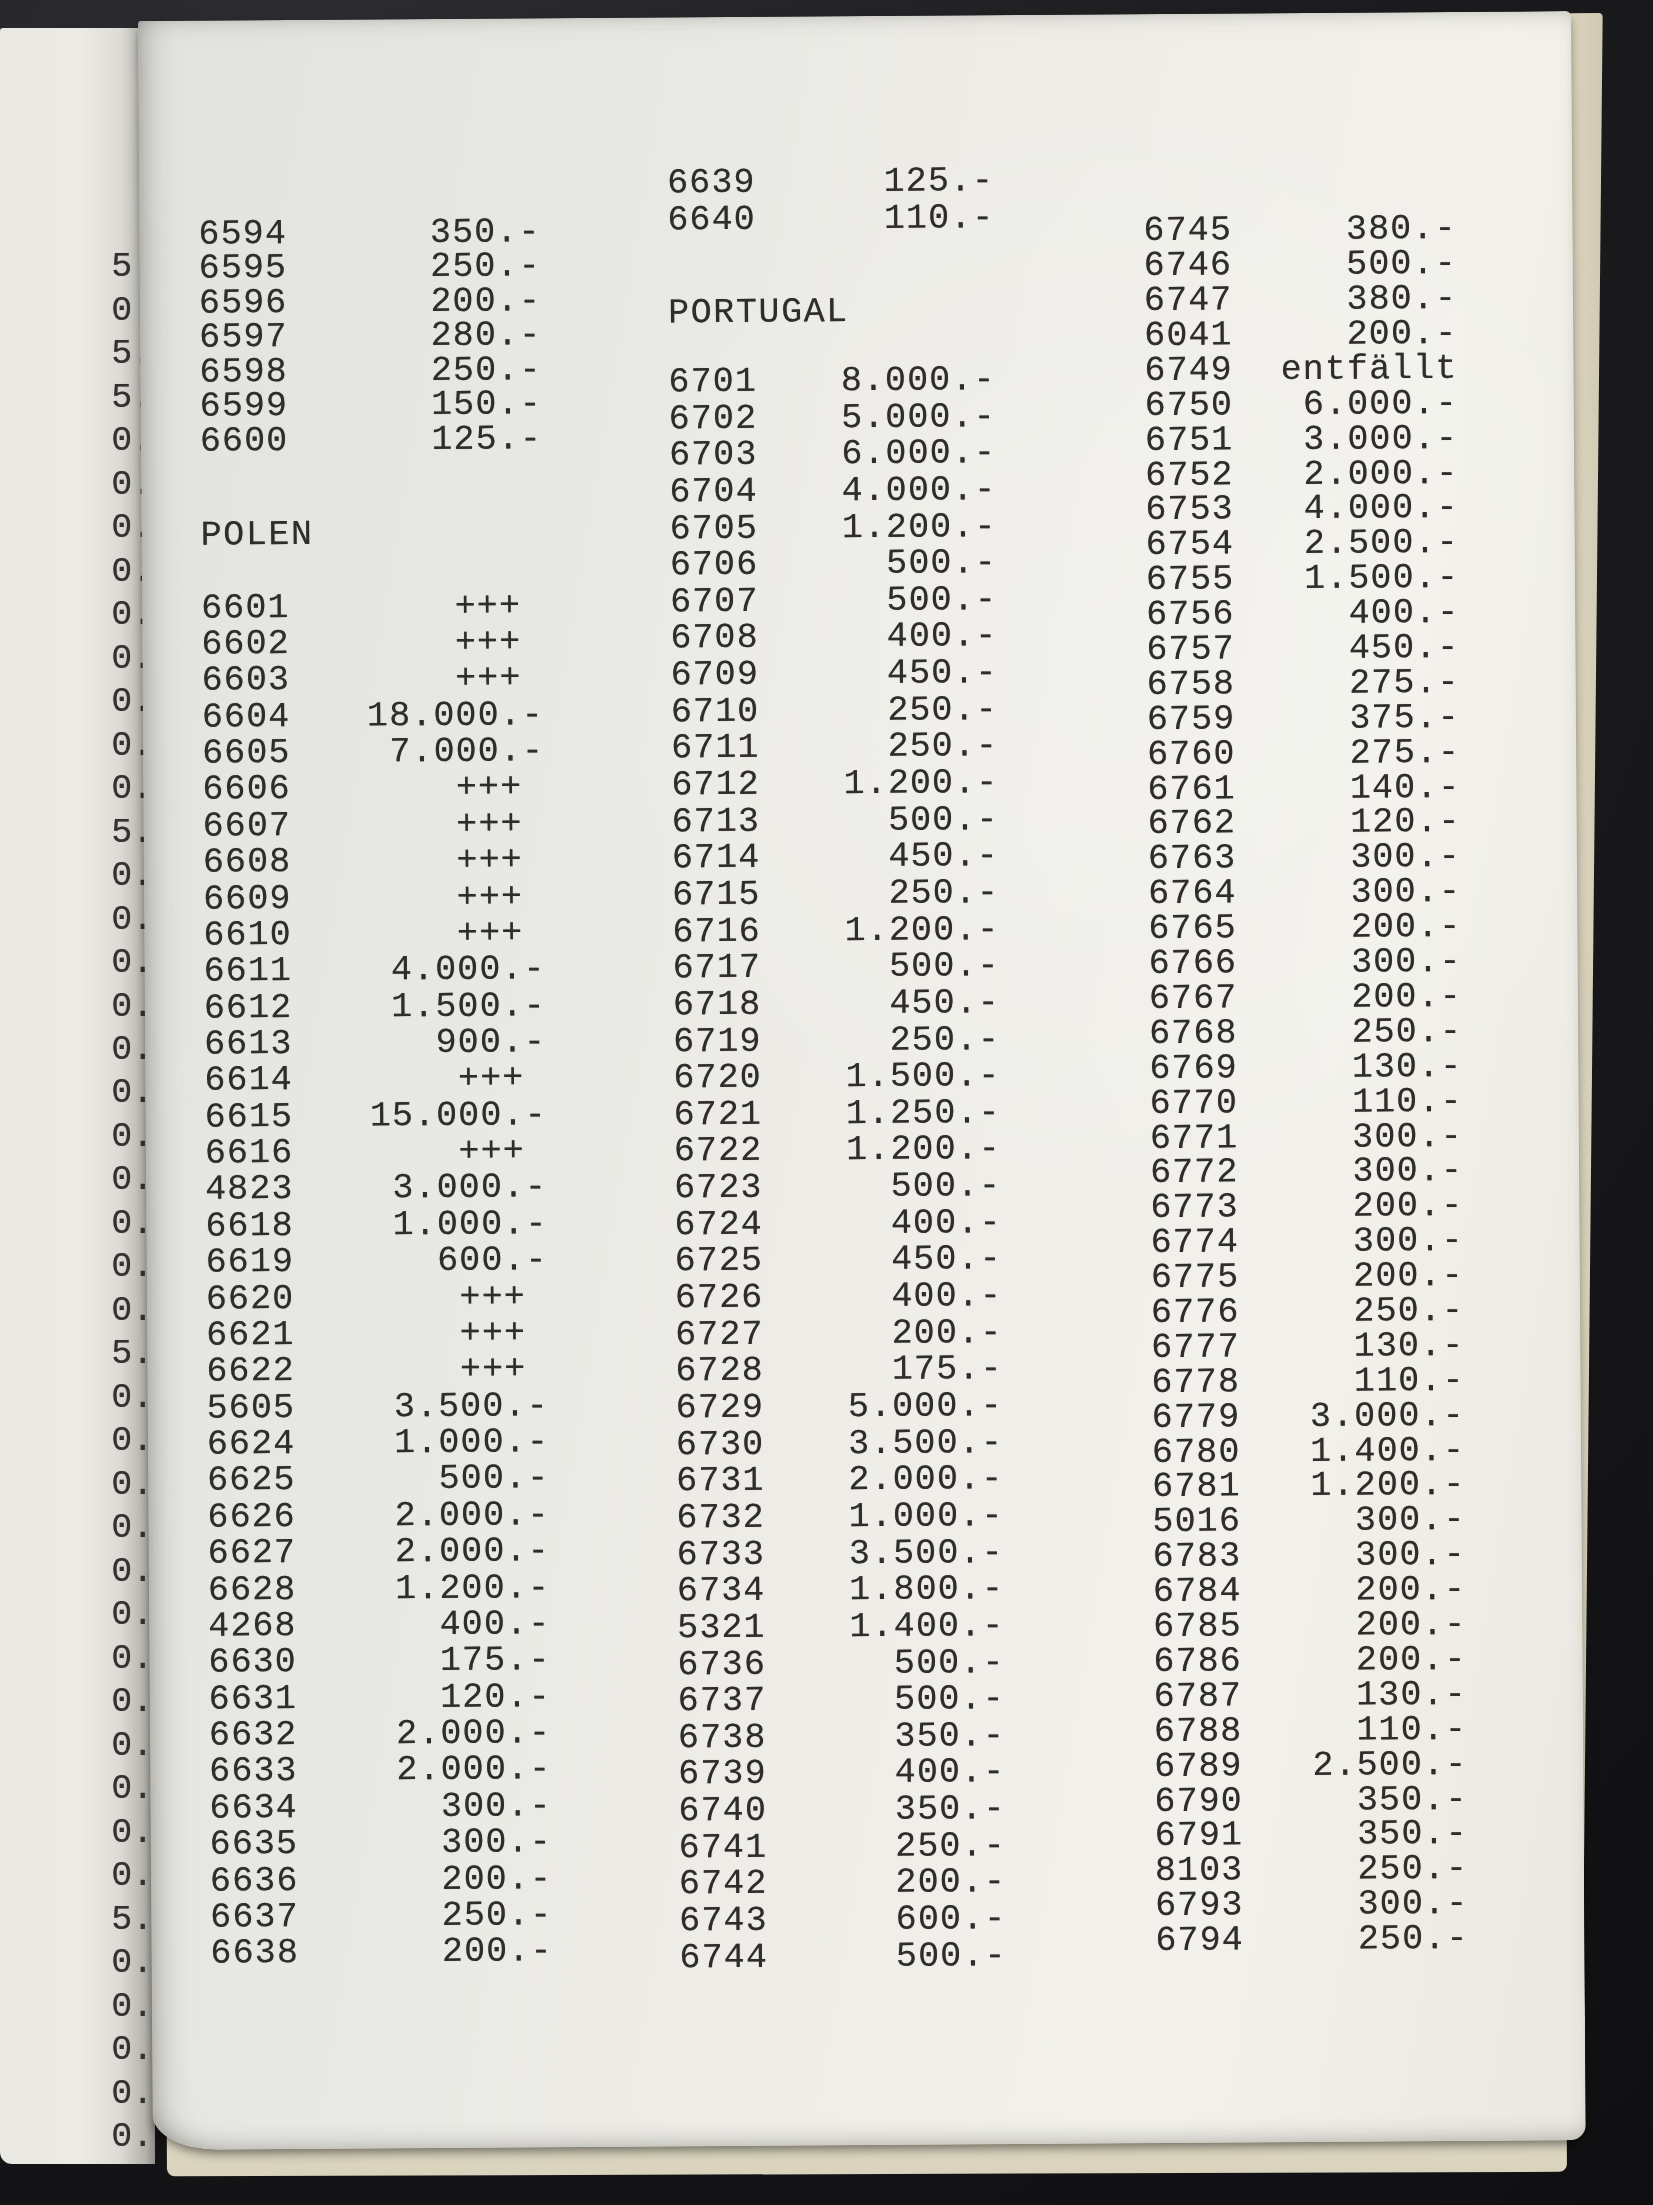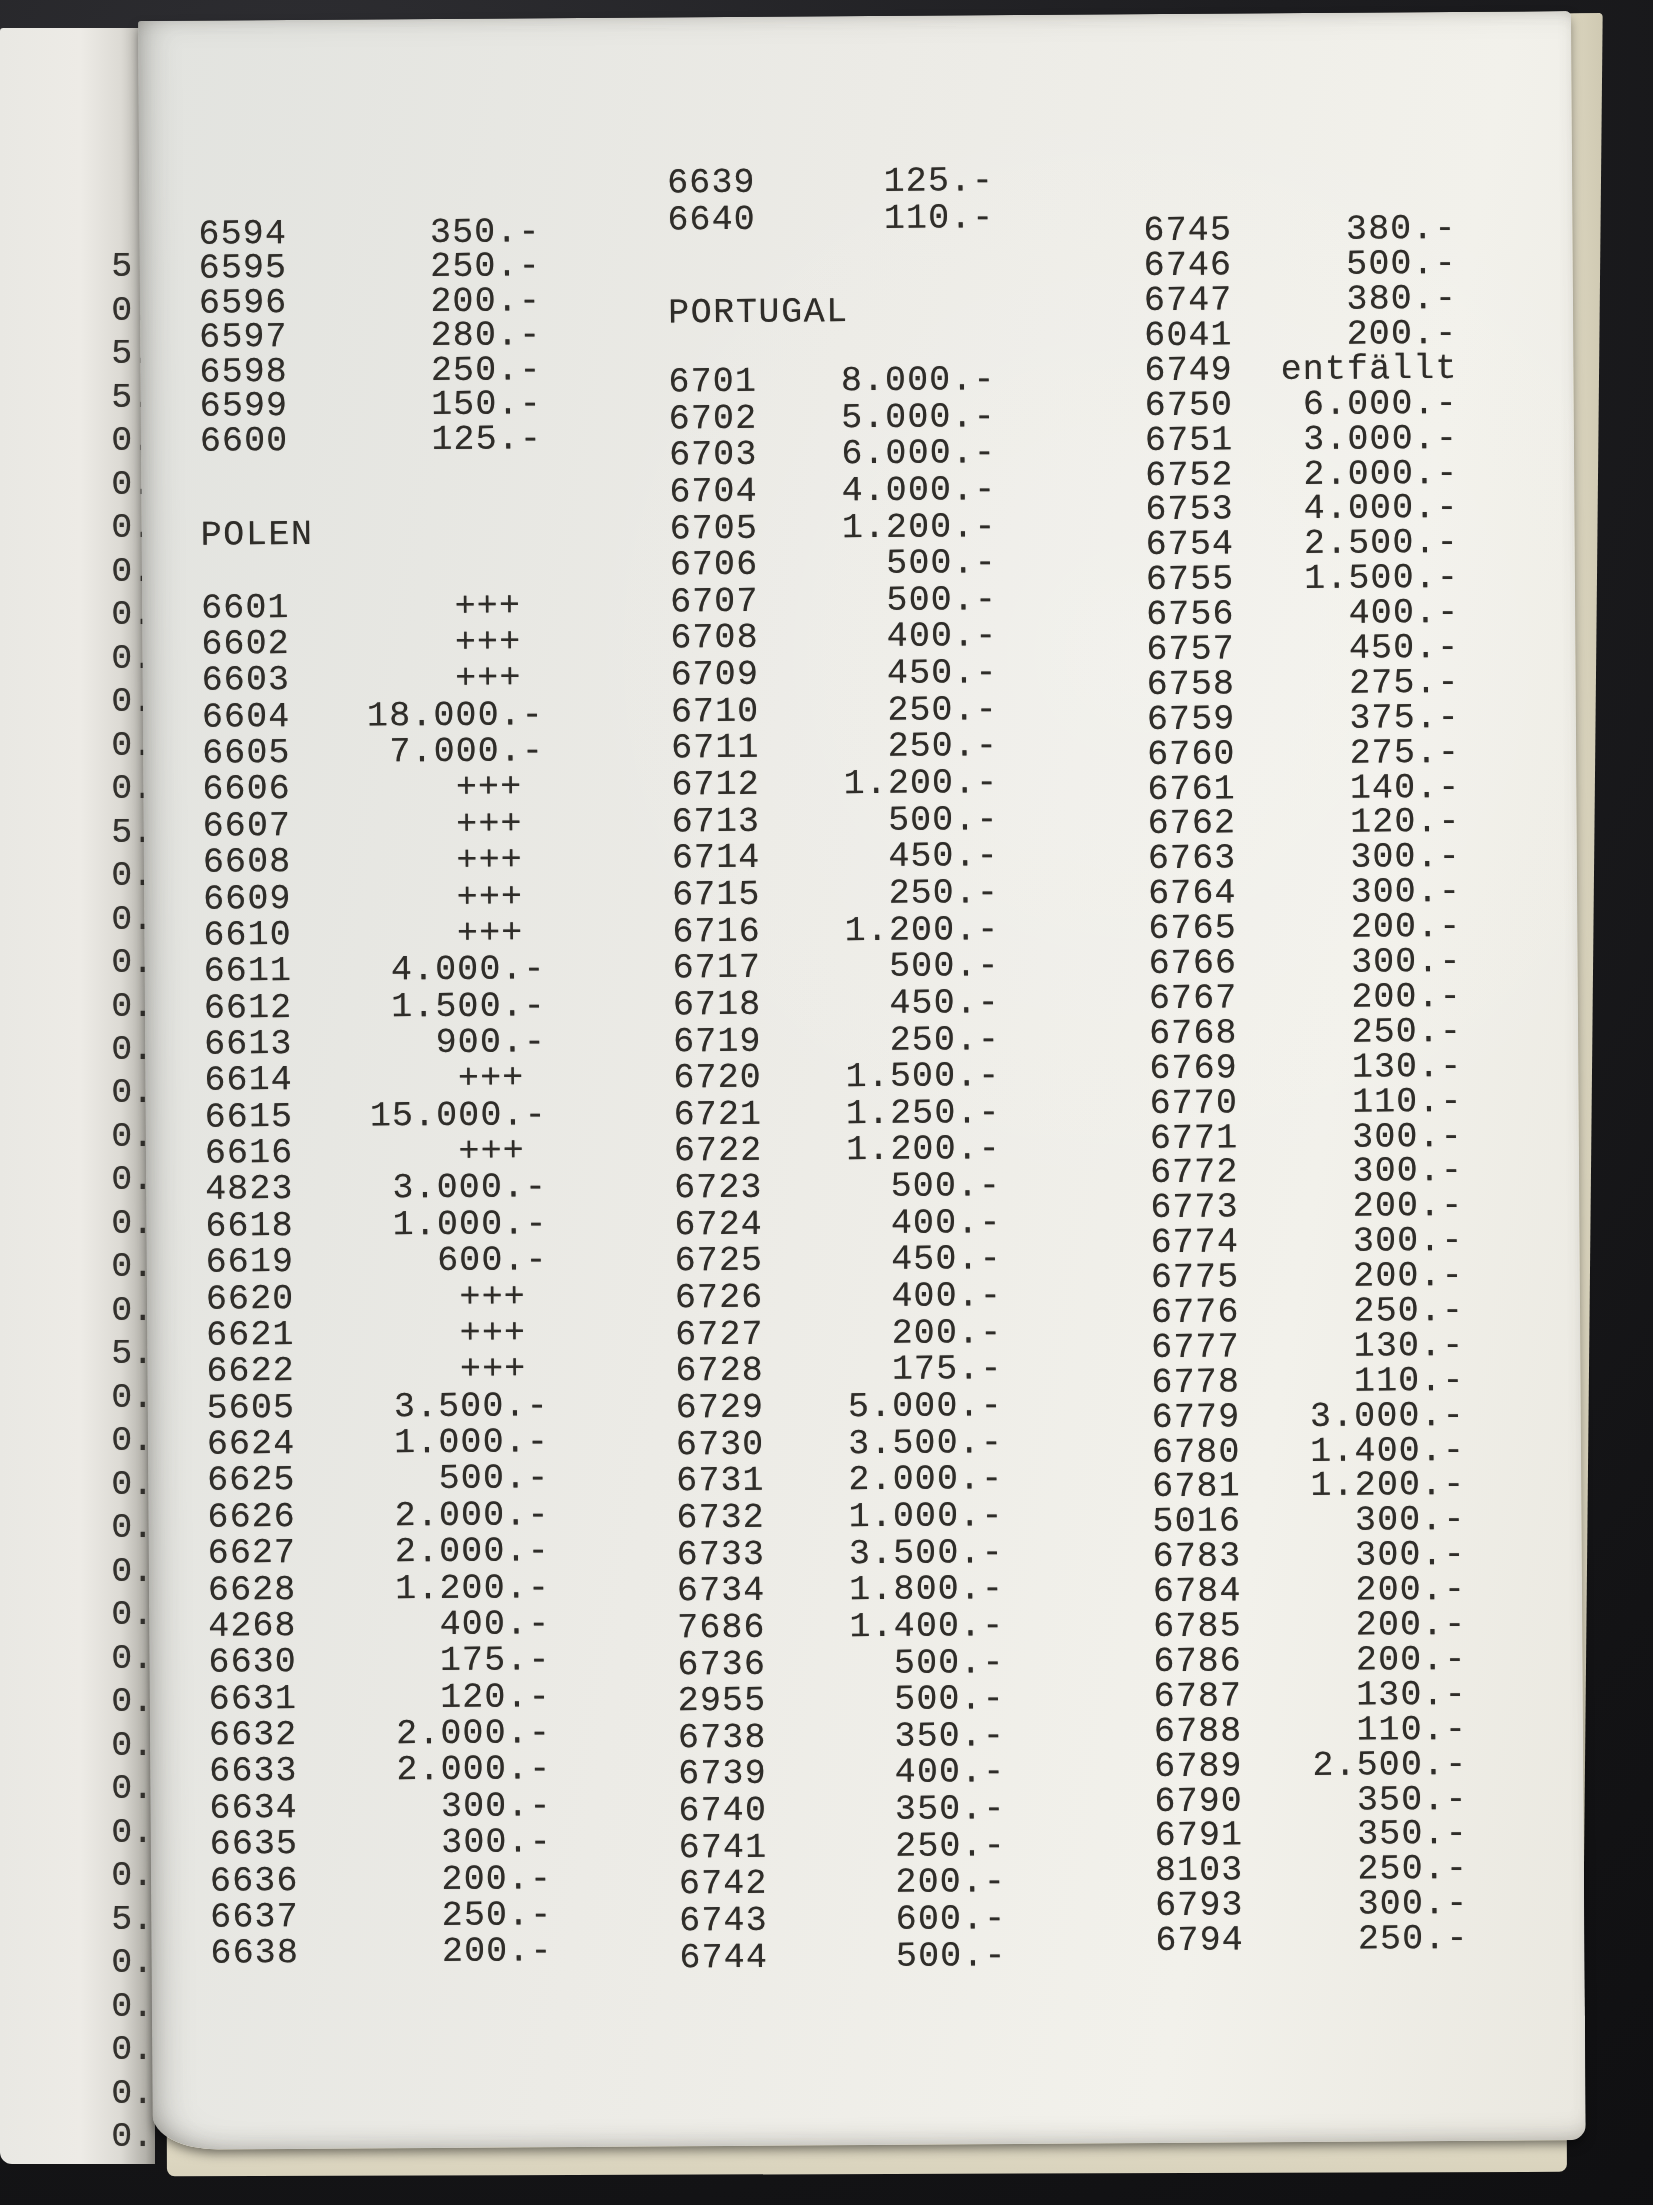--- a/index.html
+++ b/index.html
@@ -665,31 +665,31 @@
           <span class="lot">6733</span>
           <span class="price">3.500.-</span>
         </div>
 
         <div class="row" style="top: 1558px;">
           <span class="lot">6734</span>
           <span class="price">1.800.-</span>
         </div>
 
         <div class="row" style="top: 1595px;">
-          <span class="lot">7686</span>
+          <span class="lot">5321</span>
           <span class="price">1.400.-</span>
         </div>
 
         <div class="row" style="top: 1632px;">
           <span class="lot">6736</span>
           <span class="price">500.-</span>
         </div>
 
         <div class="row" style="top: 1668px;">
-          <span class="lot">2955</span>
+          <span class="lot">6737</span>
           <span class="price">500.-</span>
         </div>
 
         <div class="row" style="top: 1705px;">
           <span class="lot">6738</span>
           <span class="price">350.-</span>
         </div>
 
         <div class="row" style="top: 1741px;">
           <span class="lot">6739</span>

